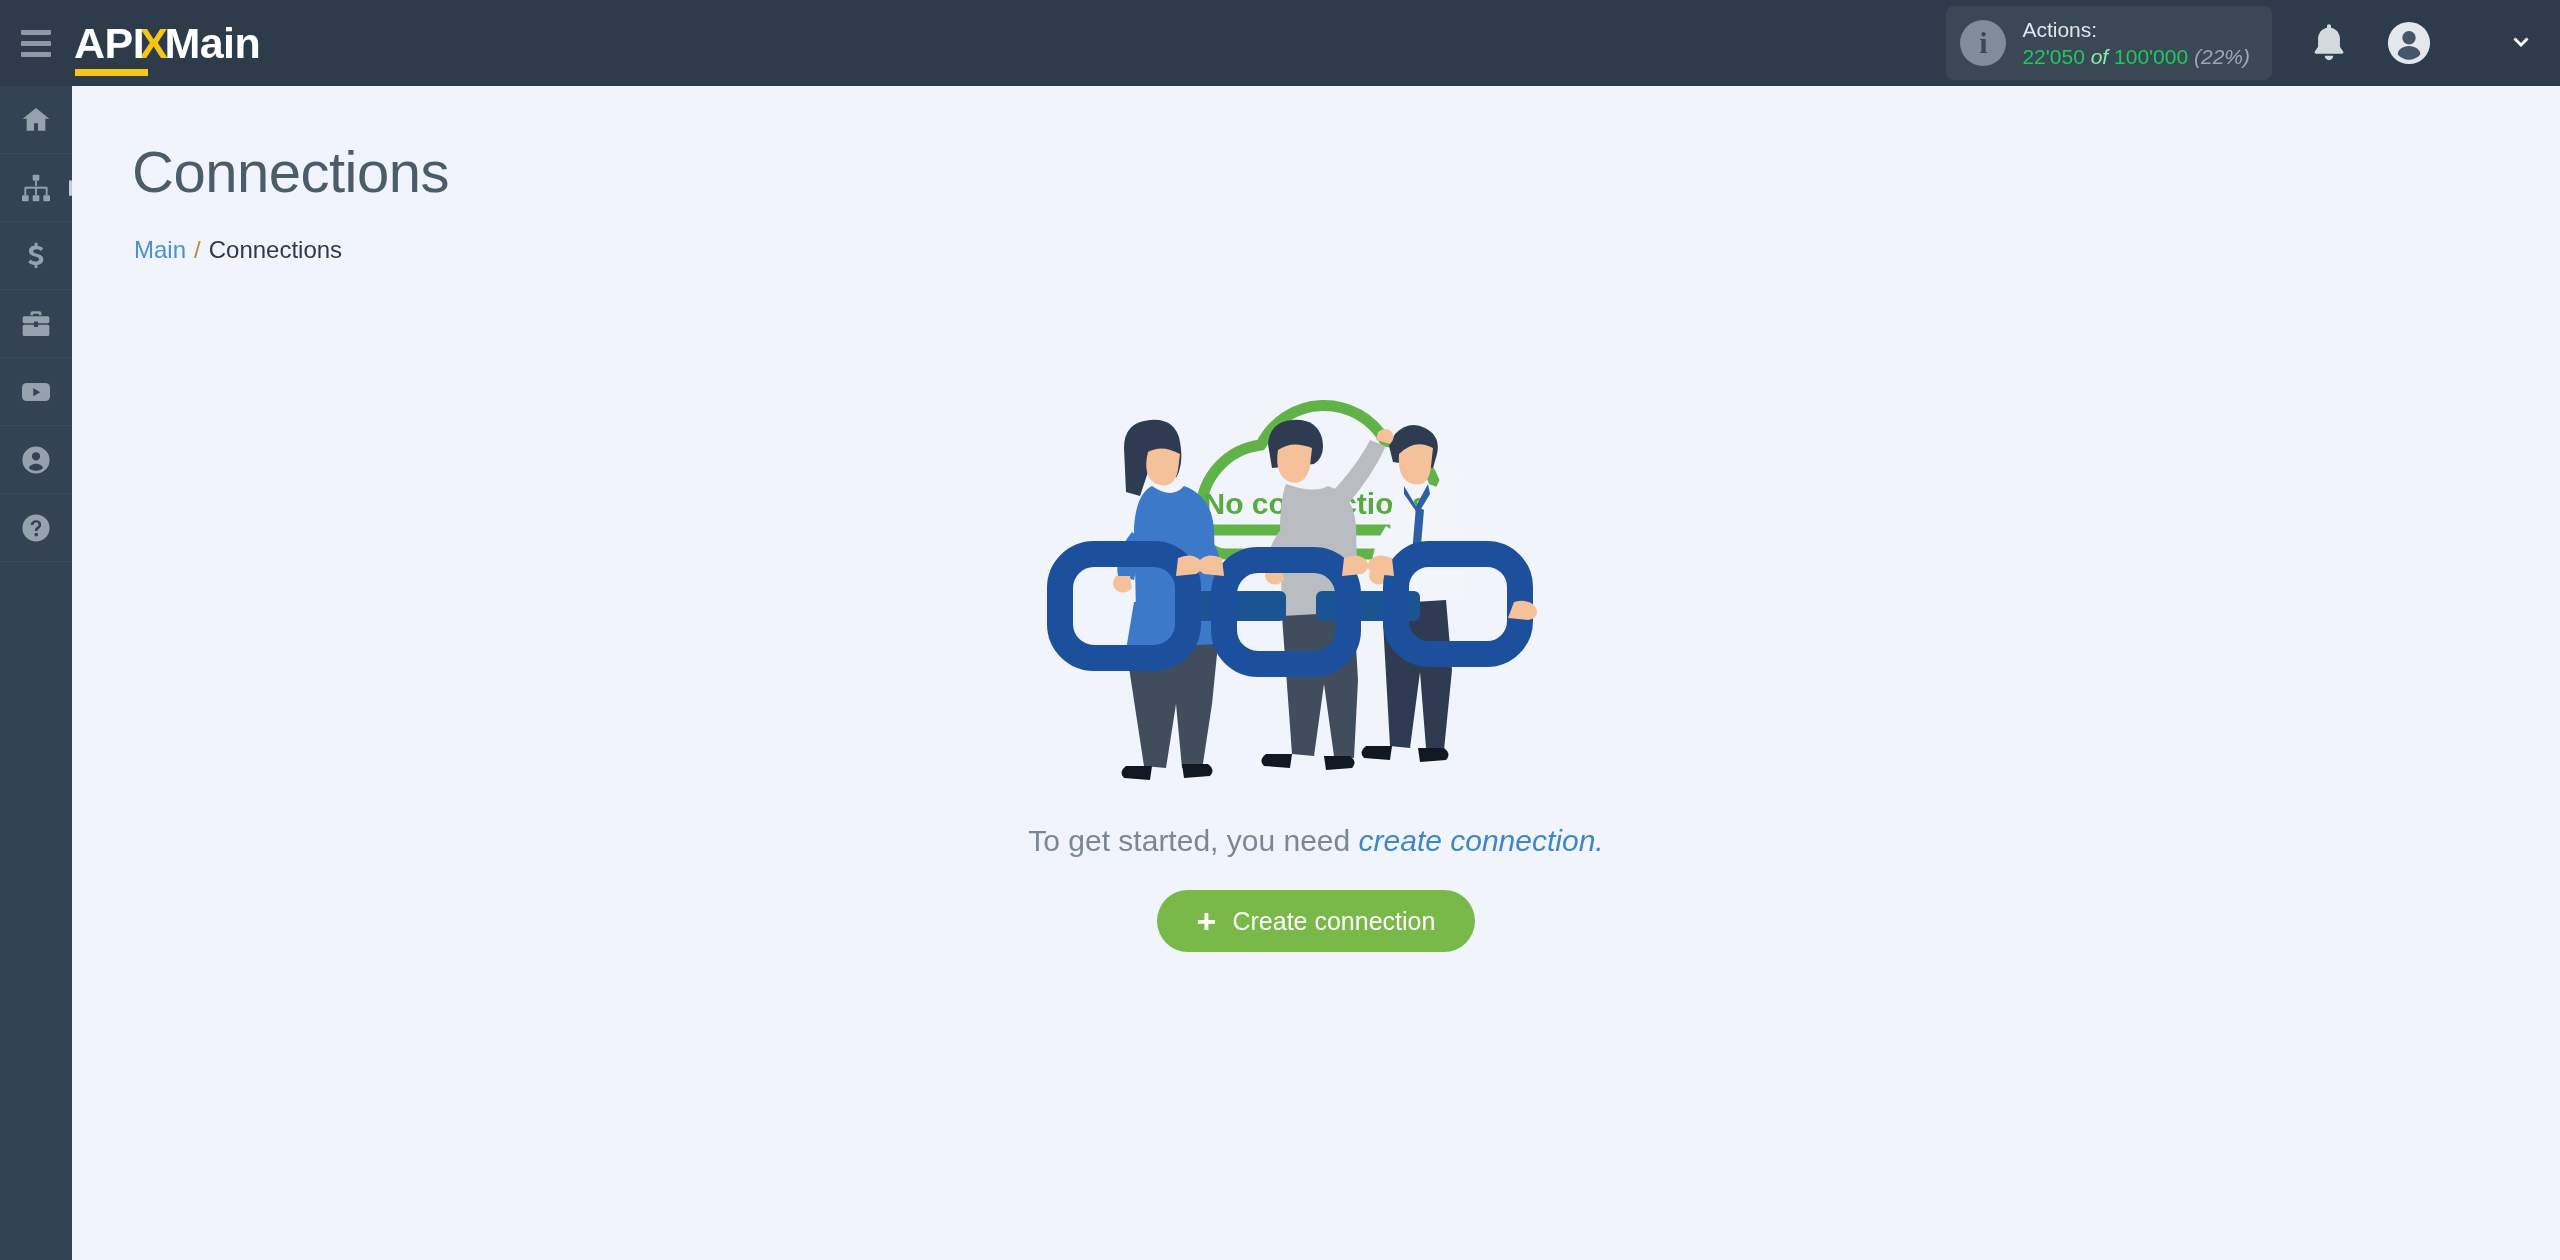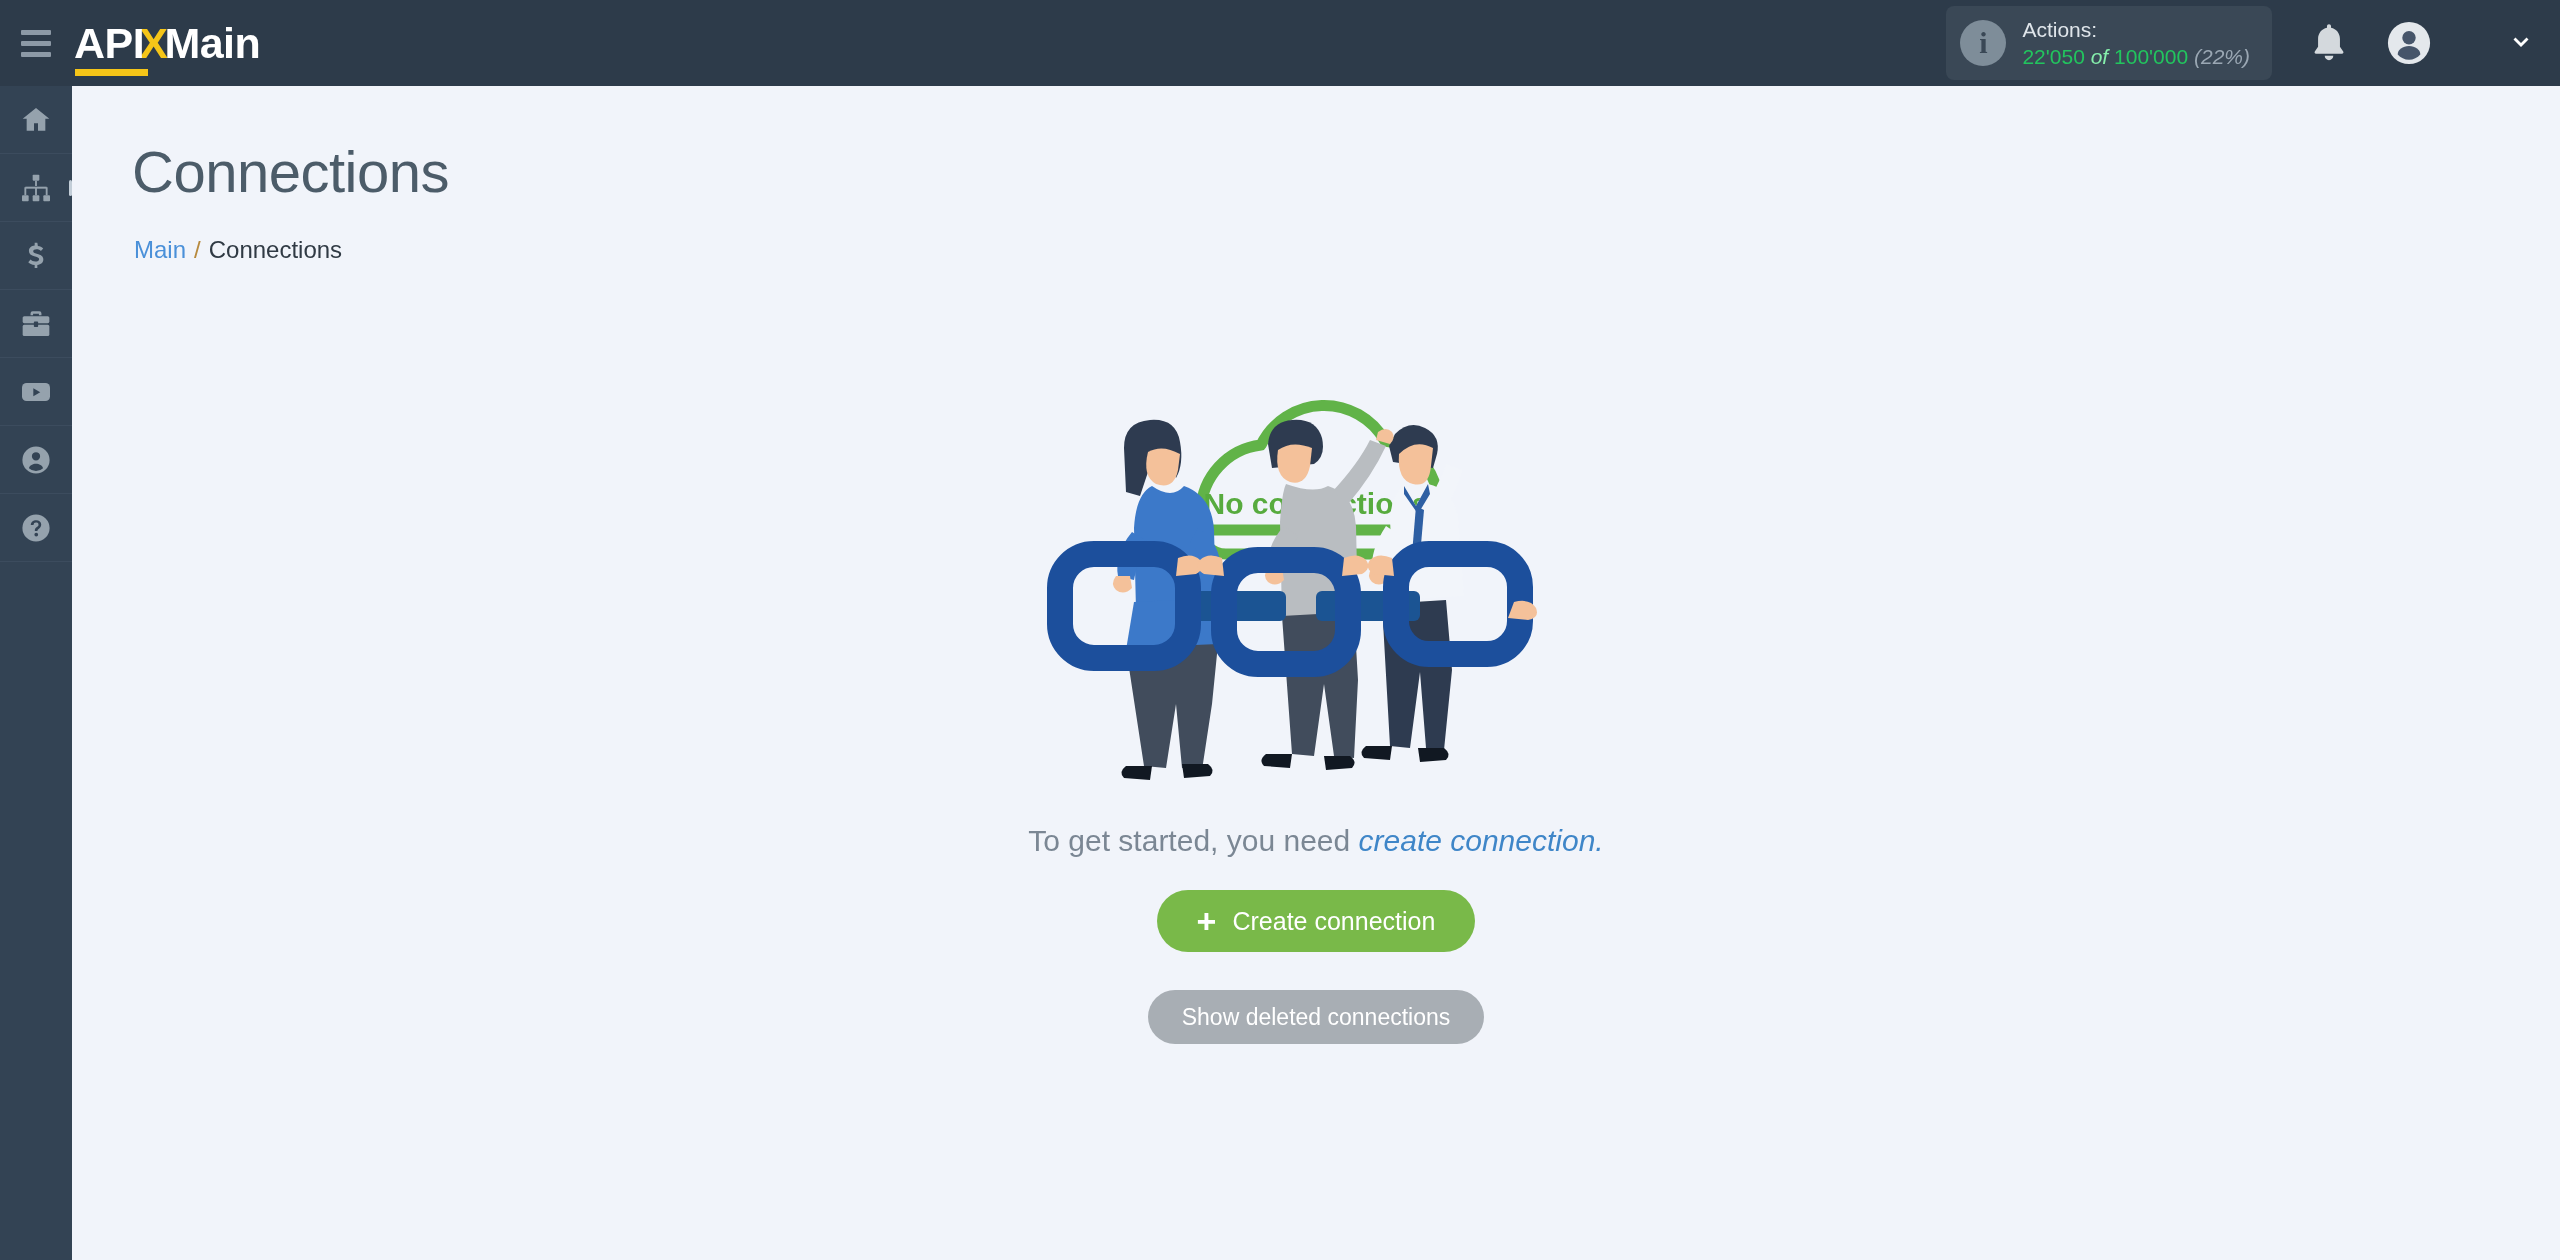--- a/index.html
+++ b/index.html
@@ -348,17 +348,16 @@
       <div class="hint">
         <span>To get started, you need </span><a href="#">create connection.</a>
       </div>
 
       <button class="create-btn">
         <span class="plus">+</span>
         <span>Create connection</span>
       </button>
 
 
-      <button class="deleted-btn">Show deleted connections</button>
 
     </div>
   </div>
 </div>
 
 </body></html>

